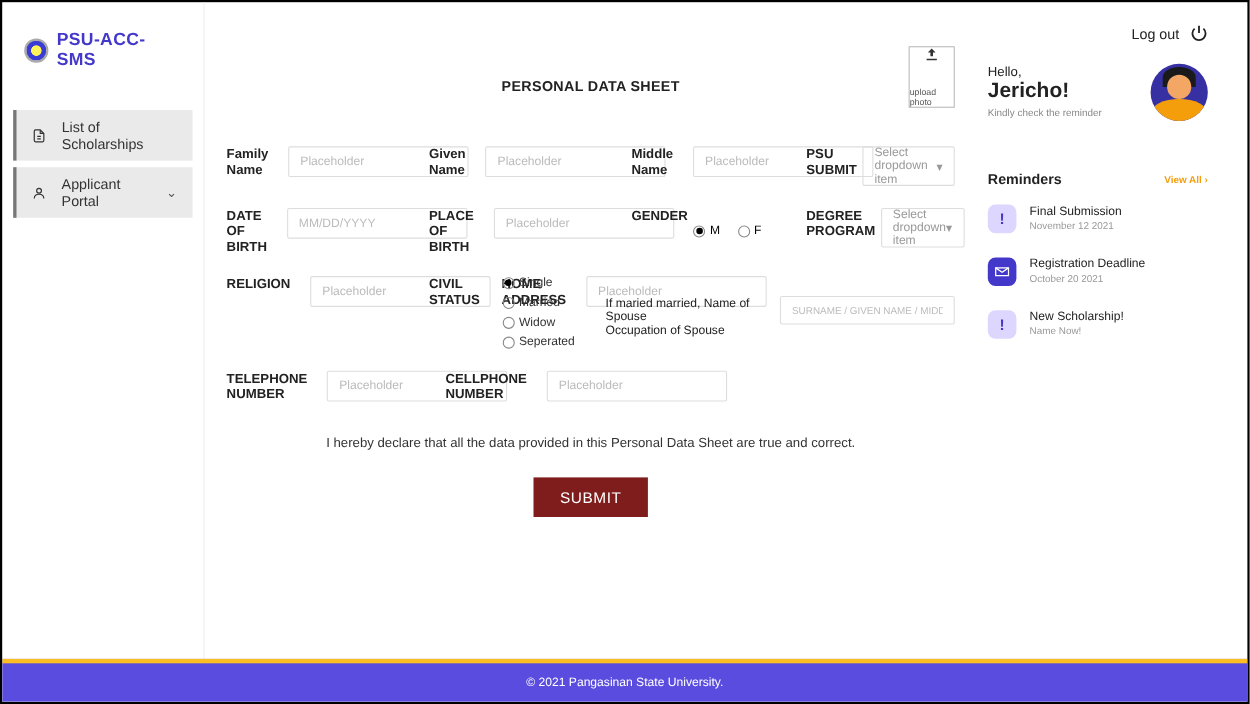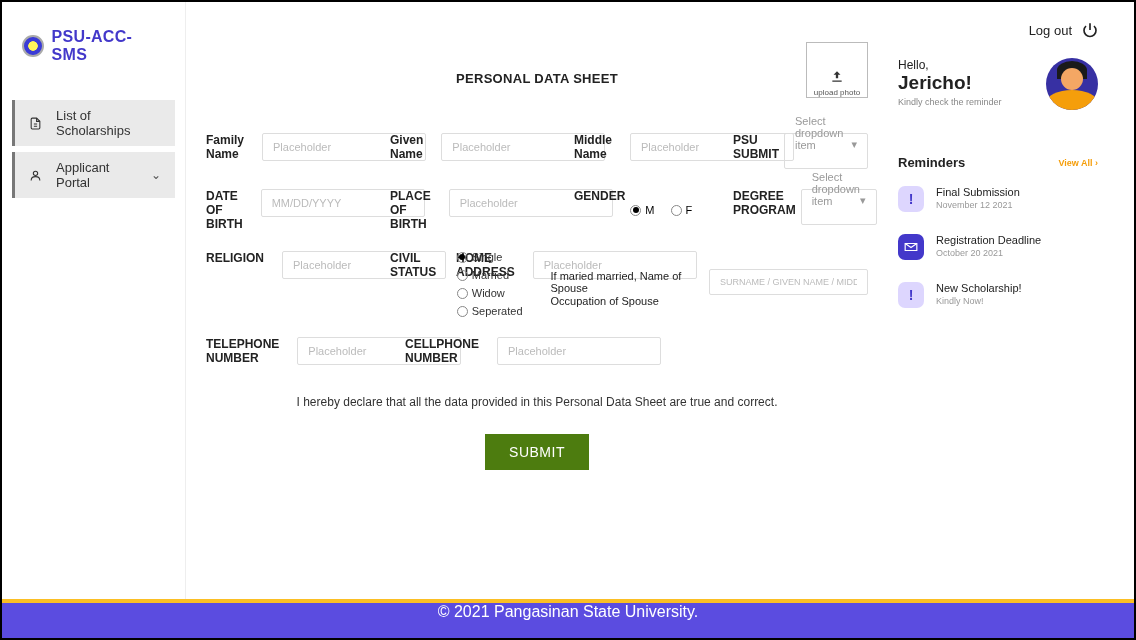--- a/index.html
+++ b/index.html
@@ -112,27 +112,27 @@
     .page-title {
       font-weight: 700;
       font-size: 13px;
       color: #222;
       letter-spacing: 0.3px;
     }
     .upload-box {
       position: absolute;
       right: 0;
       top: -6px;
-      width: 62px;
+      width: 42px;
       height: 56px;
       border: 1px solid #bbb;
       display: flex;
       flex-direction: column;
       align-items: center;
-      justify-content: flex-end;
+      justify-content: space-between;
       gap: 4px;
       cursor: pointer;
     }
     .upload-box svg {
       color: #333;
     }
     .upload-label {
       font-size: 8px;
       color: #555;
     }
@@ -167,21 +167,21 @@
       color: #bbb;
     }
     .select {
       height: 28px;
       border: 1px solid #ddd;
       padding: 17px 10px;
       font-size: 11px;
       color: #999;
       border-radius: 2px;
       display: flex;
-      align-items: flex-end;
+      align-items: center;
       justify-content: space-between;
       cursor: pointer;
       width: 128px;
     }
     .radio-group {
       display: flex;
       gap: 16px;
       align-items: center;
       font-size: 11px;
     }
@@ -243,21 +243,21 @@
       font-size: 12px;
       color: #333;
       text-align: center;
       margin: 30px 0 25px;
     }
     .submit-wrap {
       display: flex;
       justify-content: center;
     }
     .submit-btn {
-      background: #4d7c0f;
+      background: #7f1d1d;
       color: #fff;
       border: none;
       padding: 10px 24px;
       font-size: 14px;
       font-weight: 500;
       cursor: pointer;
       letter-spacing: 0.5px;
     }
     .right-panel {
       width: 200px;
@@ -376,22 +376,23 @@
     }
     .footer {
       position: absolute;
       bottom: 0;
       left: 0;
       right: 0;
       height: 39px;
       background: #5b4ce0;
       border-top: 4px solid #fbbf24;
       color: #fff;
-      font-size: 16px;
-      display: flex;
+      font-size: 11px;
+      display: flex;
+      align-items: center;
       justify-content: center;
     }
   </style>
 </head>
 <body>
 
 <div class="app">
   <aside class="sidebar">
     <div class="brand">
       <div class="brand-logo"></div>
@@ -587,21 +588,21 @@
           </div>
           <div class="reminder-body">
             <span class="reminder-title">Registration Deadline</span>
             <span class="reminder-sub">October 20 2021</span>
           </div>
         </div>
         <div class="reminder">
           <div class="reminder-icon">!</div>
           <div class="reminder-body">
             <span class="reminder-title">New Scholarship!</span>
-            <span class="reminder-sub">Kindly Now!</span>
+            <span class="reminder-sub">Name Now!</span>
           </div>
         </div>
       </aside>
     </div>
   </main>
 </div>
 
 <footer class="footer">
   <span>© 2021 Pangasinan State University.</span>
 </footer>

